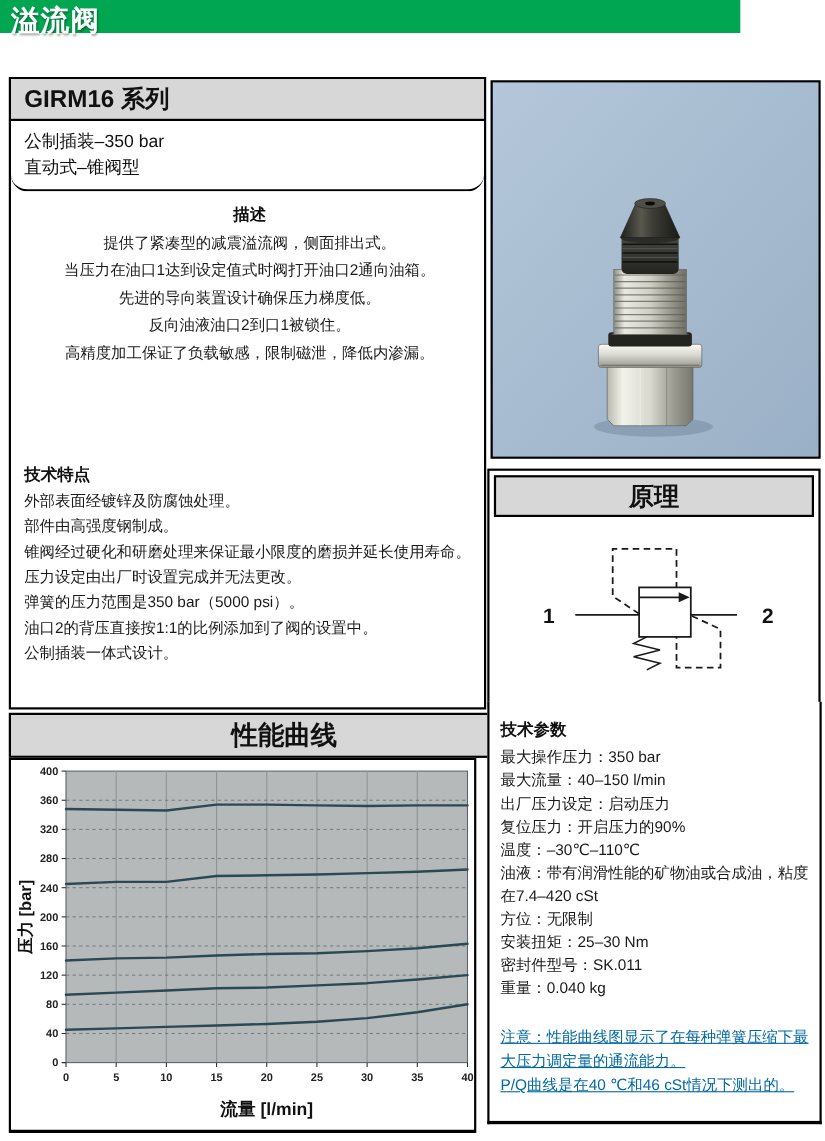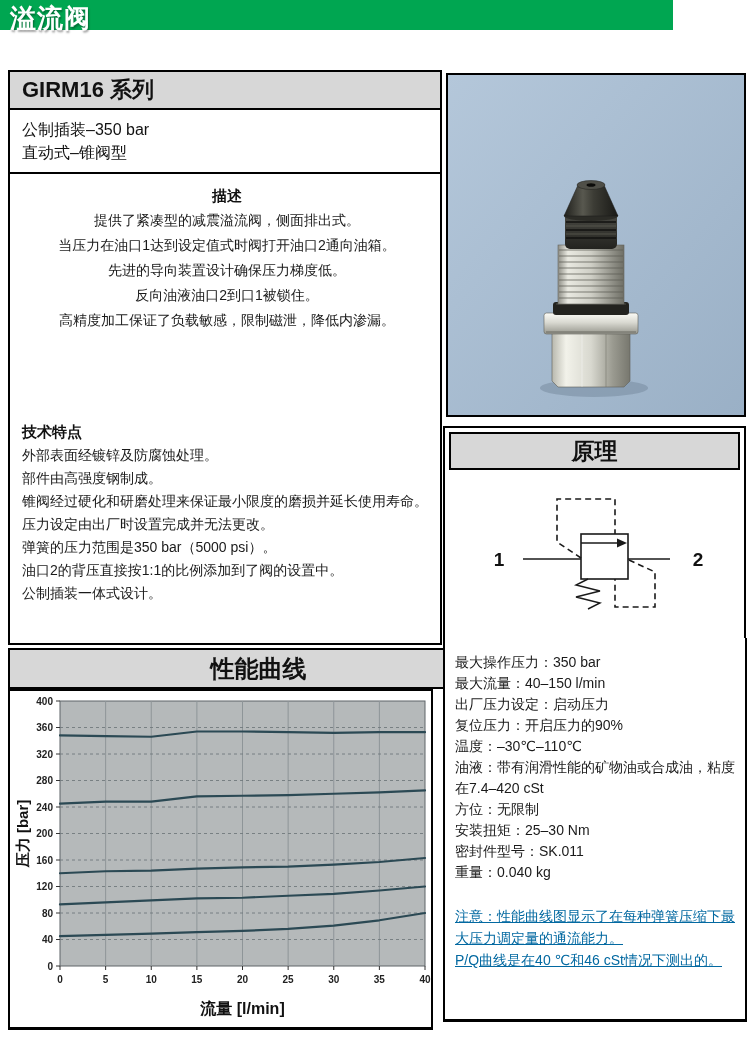--- a/index.html
+++ b/index.html
@@ -10,21 +10,21 @@
   .green-bar { position: absolute; left: 0; top: 0; width: 673px; height: 30px; background: #00A651; }
   .green-bar .title {
     position: absolute; left: 10px; top: 1px; color: #fff; font-size: 26px; font-weight: bold;
     letter-spacing: 1px; text-shadow: 1px 2px 2px rgba(0,0,0,0.35); white-space: nowrap;
   }
 
   
   .left-box { position: absolute; left: 8px; top: 70px; width: 434px; height: 575px; border: 2px solid #000; background: #fff; }
   .lb-header { position: absolute; left: 0; right: 0; top: 0; height: 38px; background: #d7d7d7; border-bottom: 2px solid #000;
     font-size: 22px; font-weight: bold; line-height: 36px; padding-left: 12px; color: #111; }
-  .lb-subtitle { position: absolute; left: 0; right: 0; top: 38px; height: 64px; border-bottom: 2px solid #000; padding: 8px 12px; }
+  .lb-subtitle { position: absolute; left: 0; right: 0; top: 38px; height: 64px; border-bottom: 2px solid #000; padding: 8px 12px; border-radius: 15px; }
   .lb-subtitle div { font-size: 16px; font-weight: 500; line-height: 23px; color: #111; }
   .lb-desc { position: absolute; left: 12px; right: 8px; top: 112px; text-align: center; }
   .lb-features { position: absolute; left: 12px; right: 8px; top: 348px; }
   .sec-heading { font-size: 15px; font-weight: bold; line-height: 24px; color: #111; }
   .lb-desc .body-line { font-size: 14px; line-height: 25px; color: #1a1a1a; }
   .lb-features .body-line { font-size: 14px; line-height: 23px; color: #1a1a1a; }
 
   
   .photo-box { position: absolute; left: 446px; top: 73px; width: 300px; height: 344px; border: 2px solid #000; background: #a9bed3; }
   .photo-box svg { display: block; width: 296px; height: 340px; }
@@ -242,20 +242,21 @@
         <polyline points="50,112.6875 95.625,110.7 141.25,110.7 186.875,105.39999999999999 232.5,104.7375 278.125,104.07499999999999 323.75,102.75 369.375,101.425 415,99.4375" fill="none" stroke="#2B4954" stroke-width="2.2" stroke-linejoin="round" stroke-linecap="round"></polyline>
         <polyline points="50,182.25 95.625,180.2625 141.25,179.6 186.875,177.61249999999998 232.5,176.2875 278.125,175.625 323.75,173.63750000000002 369.375,170.9875 415,167.01250000000002" fill="none" stroke="#2B4954" stroke-width="2.2" stroke-linejoin="round" stroke-linecap="round"></polyline>
         <polyline points="50,213.3875 95.625,211.4 141.25,209.4125 186.875,207.425 232.5,206.76250000000002 278.125,204.775 323.75,202.78750000000002 369.375,199.475 415,195.5" fill="none" stroke="#2B4954" stroke-width="2.2" stroke-linejoin="round" stroke-linecap="round"></polyline>
         <polyline points="50,245.1875 95.625,243.86249999999998 141.25,242.5375 186.875,241.2125 232.5,239.88750000000002 278.125,237.9 323.75,234.5875 369.375,229.2875 415,222" fill="none" stroke="#2B4954" stroke-width="2.2" stroke-linejoin="round" stroke-linecap="round"></polyline>
         <text x="232.5" y="323" text-anchor="middle" font-size="16" font-weight="bold" fill="#111">流量 [l/min]</text>
         <text x="18" y="142.5" text-anchor="middle" font-size="15" font-weight="bold" fill="#111" transform="rotate(-90 18 142.5)">压力 [bar]</text>
       </svg>
   </div>
 
   <section class="params-box">
+    <div class="sec-heading">技术参数</div>
     <div class="param-line">最大操作压力：350 bar</div>
     <div class="param-line">最大流量：40–150 l/min</div>
     <div class="param-line">出厂压力设定：启动压力</div>
     <div class="param-line">复位压力：开启压力的90%</div>
     <div class="param-line">温度：–30℃–110℃</div>
     <div class="param-line">油液：带有润滑性能的矿物油或合成油，粘度在7.4–420 cSt</div>
     <div class="param-line">方位：无限制</div>
     <div class="param-line">安装扭矩：25–30 Nm</div>
     <div class="param-line">密封件型号：SK.011</div>
     <div class="param-line">重量：0.040 kg</div>

